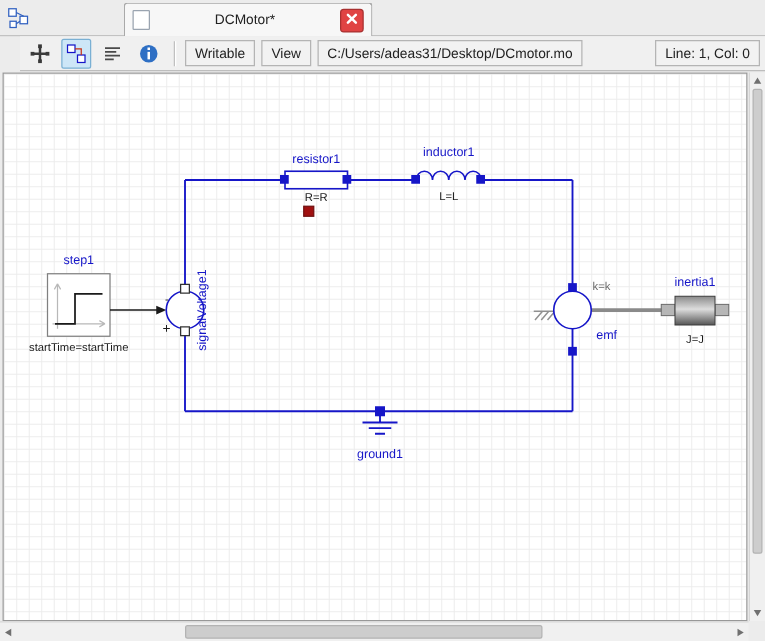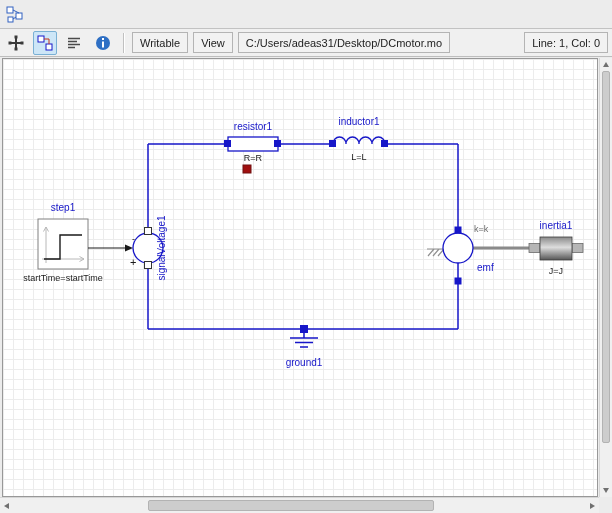--- a/index.html
+++ b/index.html
@@ -17,21 +17,21 @@
     display:flex;align-items:center;gap:6px;padding:0 6px;z-index:2;}
   .tab-doc-icon{width:12px;height:14px;background:#fff;border:1px solid #9aa4b0;border-radius:1px;}
   .tab-title{flex:1;text-align:center;font-size:11px;color:#222;overflow:hidden;white-space:nowrap;}
   .tab-close{position:relative;width:17px;height:17px;background:#e04343;border:1px solid #a83030;
     border-radius:3px;flex:0 0 auto;cursor:default;}
   .tab-close::before,.tab-close::after{content:"";position:absolute;left:3px;right:3px;top:6.5px;
     height:2px;background:#fff;border-radius:1px;}
   .tab-close::before{transform:rotate(45deg);}
   .tab-close::after{transform:rotate(-45deg);}
   
-  .toolbar{position:absolute;top:29px;left:0;right:0;height:28px;background:#f0f0f0;
+  .toolbar{position:absolute;top:29px;left:16px;right:0;height:28px;background:#f0f0f0;
     border-bottom:1px solid #bdbdbd;display:flex;align-items:center;padding:0 4px;gap:5px;
     box-sizing:border-box;}
   .tool-btn{width:22px;height:22px;display:flex;align-items:center;justify-content:center;
     border:1px solid transparent;border-radius:2px;flex:0 0 auto;}
   .tool-btn.active{background:#cde6f7;border-color:#7ab0d4;}
   .vsep{width:1px;height:20px;background:#c0c0c0;box-shadow:1px 0 0 #ffffff;margin:0 3px;flex:0 0 auto;}
   .seg{height:21px;display:flex;align-items:center;padding:0 7px;border:1px solid #b4b4b4;
     background:#f2f2f2;font-size:11px;color:#222;white-space:nowrap;box-sizing:border-box;flex:0 0 auto;}
   .seg.push{margin-left:auto;}
   
@@ -64,20 +64,25 @@
 </head>
 <body>
 
 <div class="tabbar">
   <svg class="tabbar-icon" viewBox="0 0 18 18">
     <rect x="1" y="1" width="6" height="6" fill="#ffffff" stroke="#3060c0"></rect>
     <rect x="10" y="7" width="6" height="6" fill="#ffffff" stroke="#3060c0"></rect>
     <rect x="2" y="11" width="5" height="5" fill="#ffffff" stroke="#3060c0"></rect>
     <path d="M7 4 L13 7 M7 13 L10 11" stroke="#3060c0" fill="none"></path>
   </svg>
+  <div class="tab">
+    <span class="tab-doc-icon"></span>
+    <span class="tab-title">DCMotor*</span>
+    <span class="tab-close"></span>
+  </div>
 </div>
 
 <div class="toolbar">
   <div class="tool-btn">
     <svg width="16" height="16" viewBox="0 0 16 16">
       <path d="M8 2 V14 M2 8 H14" stroke="#3a3a3a" stroke-width="2"></path>
       <rect x="6.5" y="0.5" width="3" height="3" fill="#3a3a3a"></rect>
       <rect x="6.5" y="12.5" width="3" height="3" fill="#3a3a3a"></rect>
       <rect x="0.5" y="6.5" width="3" height="3" fill="#3a3a3a"></rect>
       <rect x="12.5" y="6.5" width="3" height="3" fill="#3a3a3a"></rect>

